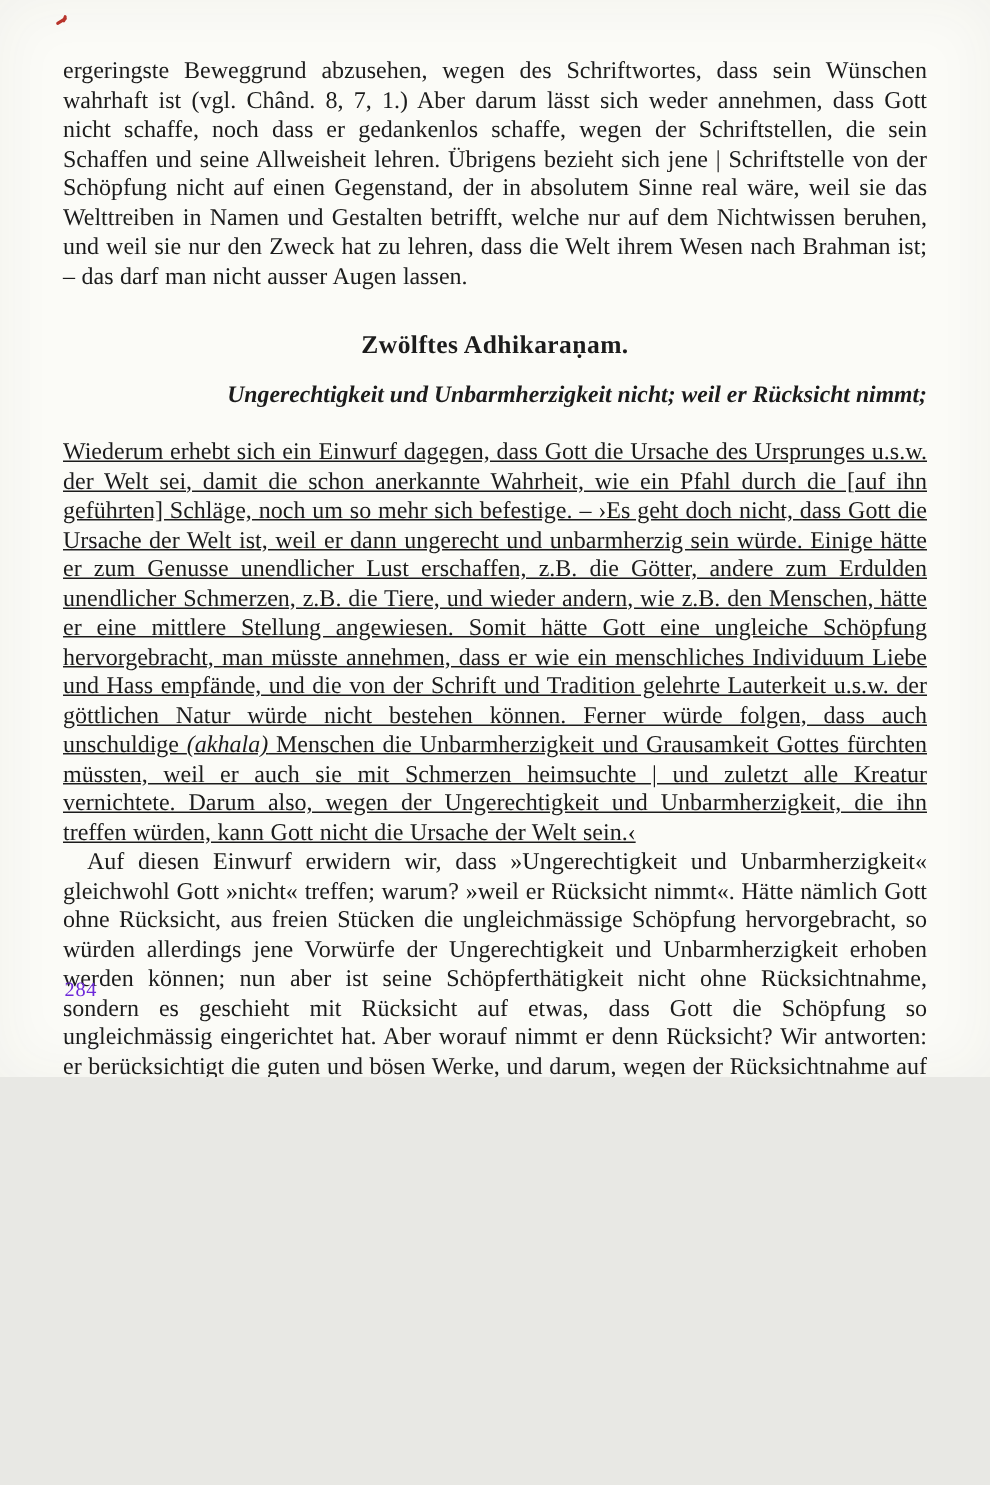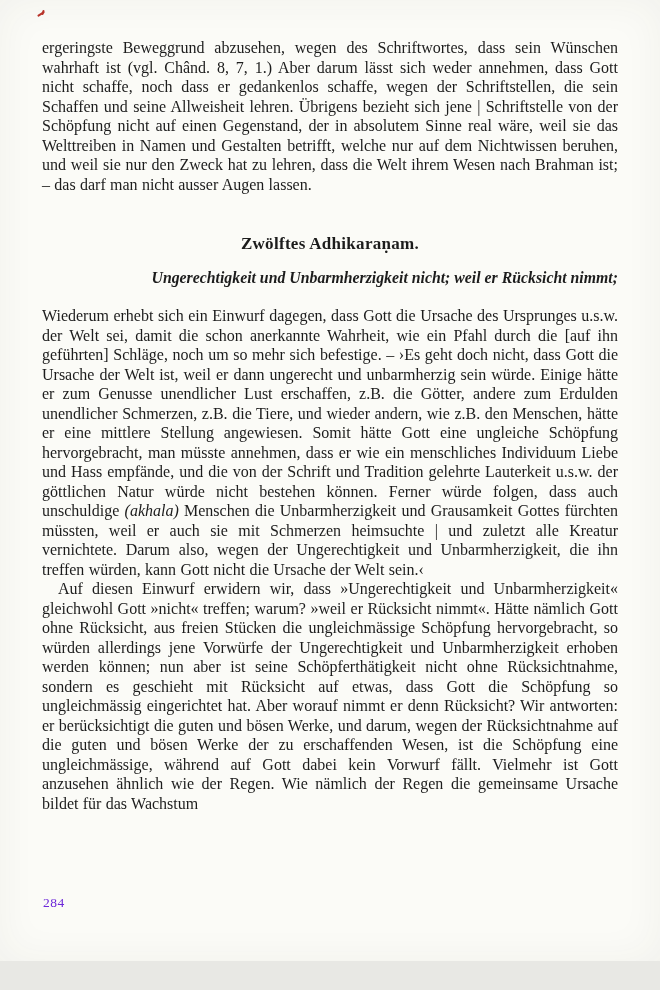--- a/index.html
+++ b/index.html
@@ -3,44 +3,44 @@
 <meta charset="utf-8">
 <style>
   html, body {
     margin: 0;
     padding: 0;
     background: #e8e8e4;
   }
   .page {
     position: relative;
     width: 660px;
-    height: 961px;
+    height: 718px;
     box-sizing: border-box;
     margin: 0 auto;
     padding: 38px 42px 0 42px;
     background: #fbfbf7;
     color: #1c1c1c;
     font-family: "Liberation Serif", "DejaVu Serif", serif;
     overflow: hidden;
     box-shadow: inset 0 0 40px rgba(60,55,40,0.05);
   }
   .body-par {
     margin: 0;
     font-size: 16px;
     line-height: 19.5px;
     text-align: justify;
     hyphens: auto;
     -webkit-hyphens: auto;
     word-spacing: 0.02em;
   }
-  .first-body { margin-top: 18px; }
+  .first-body { margin-top: 18px; text-decoration: underline; }
   .indent-par { text-indent: 16px; }
   .italic { font-style: italic; }
   .heading {
-    margin: 40px 0 0 0;
+    margin: 26px 0 0 0;
     text-align: center;
     font-weight: bold;
     font-size: 17px;
     letter-spacing: 0.3px;
   }
   .sutra {
     margin: 18px 0 0 0;
     text-align: center;
     font-style: italic;
     font-weight: bold;

